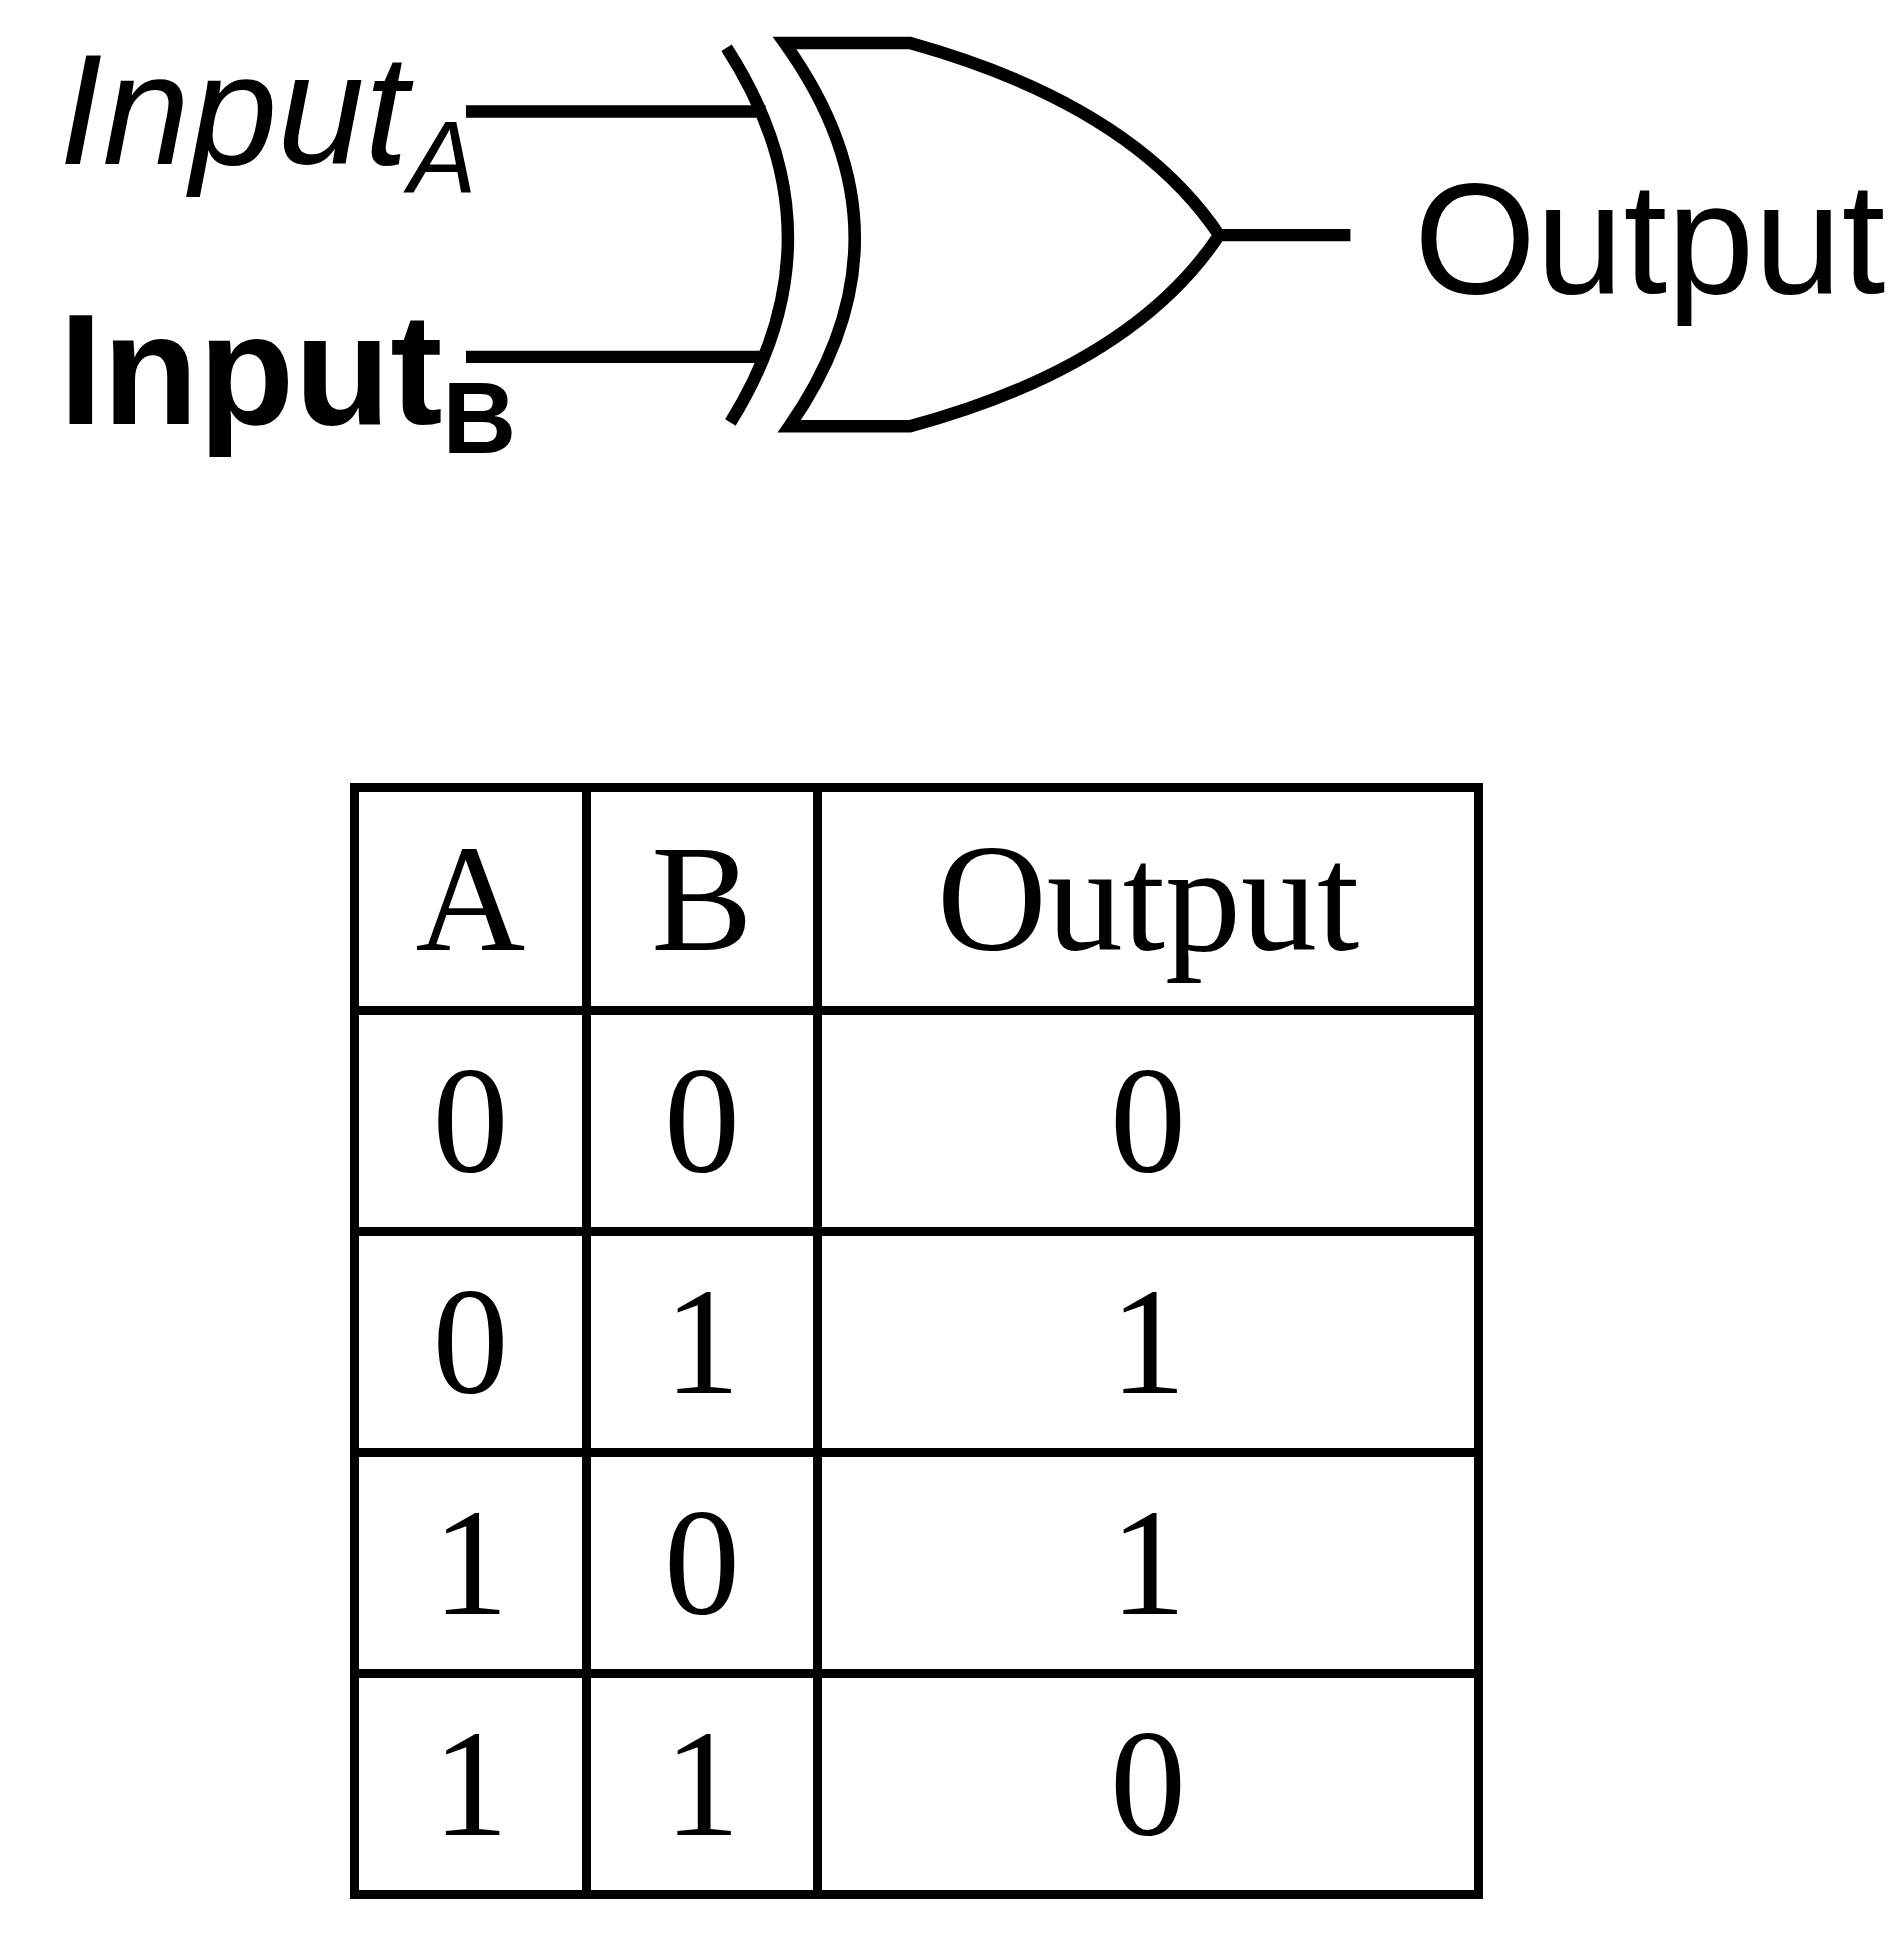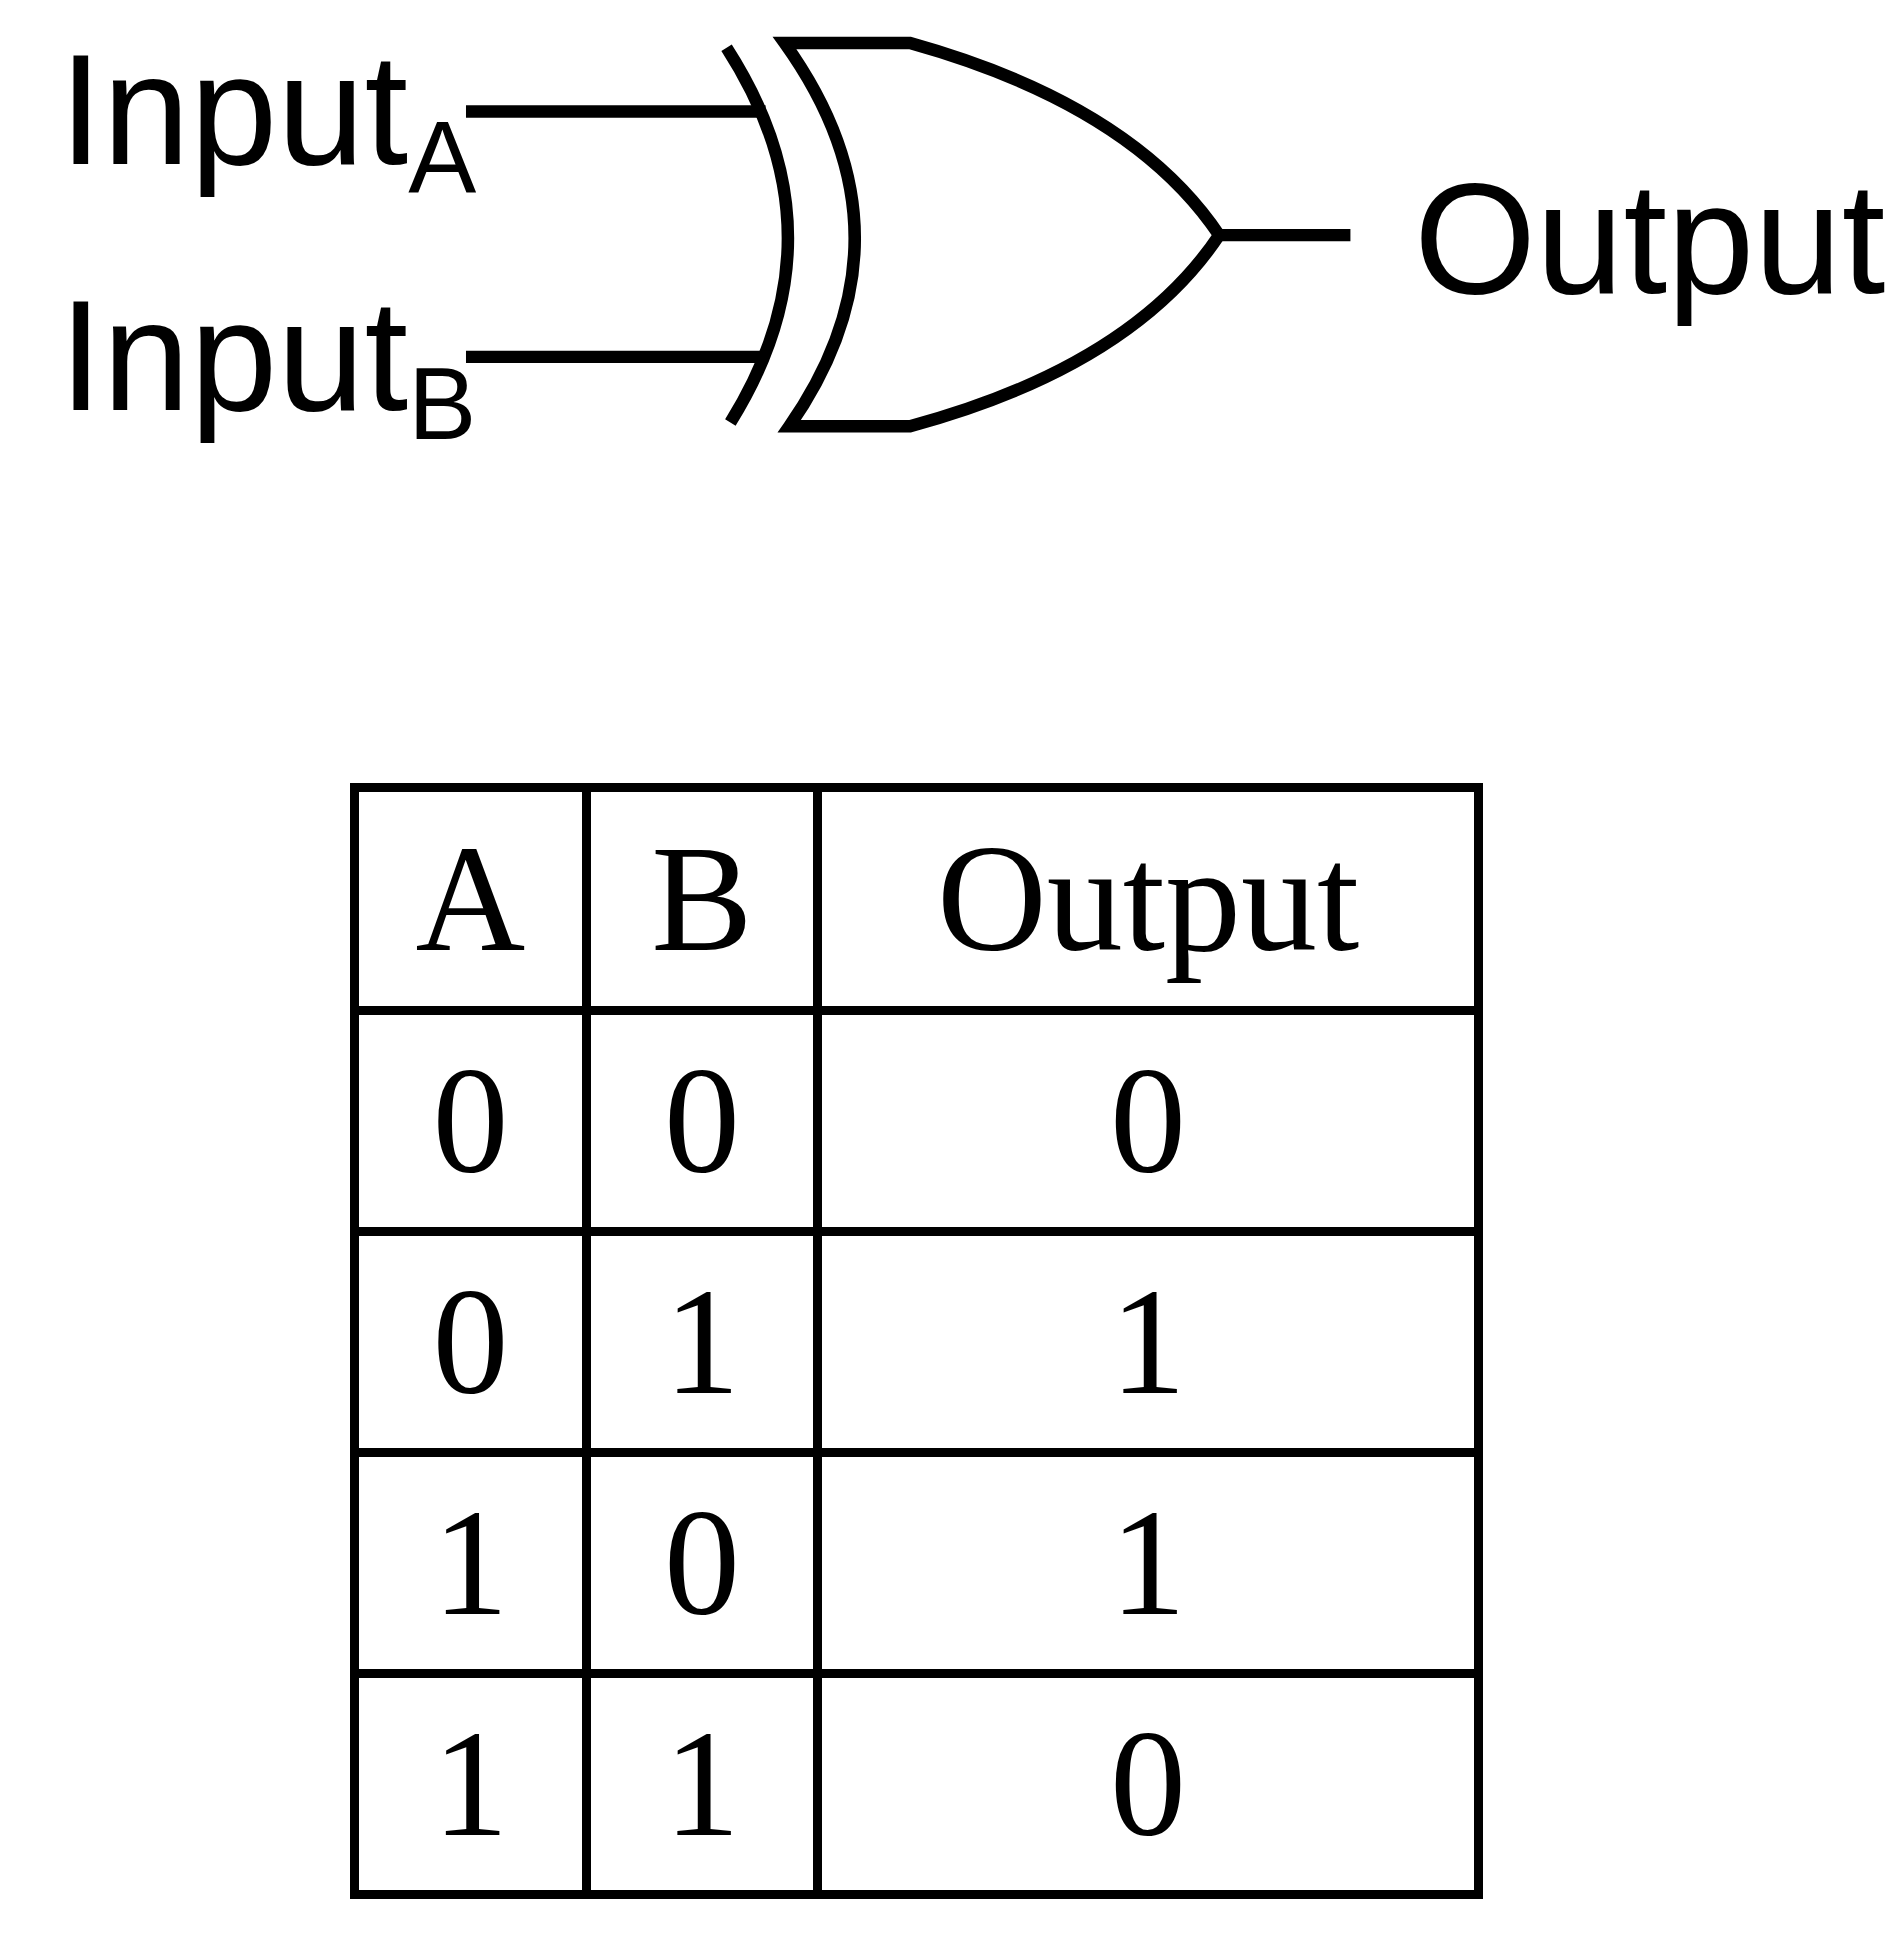--- a/index.html
+++ b/index.html
@@ -26,22 +26,22 @@
     font-size: 157px;
     line-height: 1;
     color: #000000;
     white-space: nowrap;
   }
   .io-label sub {
     font-size: 0.65em;
     vertical-align: -0.28em;
     line-height: 0;
   }
-  #input-a-label { left: 59px;  top: 31px;  }
-  #input-b-label { left: 59px;  top: 277px; }
+  #input-a-label { left: 59px;  top: 31px; font-style: italic;  }
+  #input-b-label { left: 59px;  top: 291px; font-weight: bold; }
   #output-label  { left: 1414px; top: 160px; }
 
   #truth-table {
     position: absolute;
     left: 350px;
     top: 783px;
     border-collapse: collapse;
     table-layout: fixed;
     width: 1096px;
     font-family: "Liberation Serif", serif;

